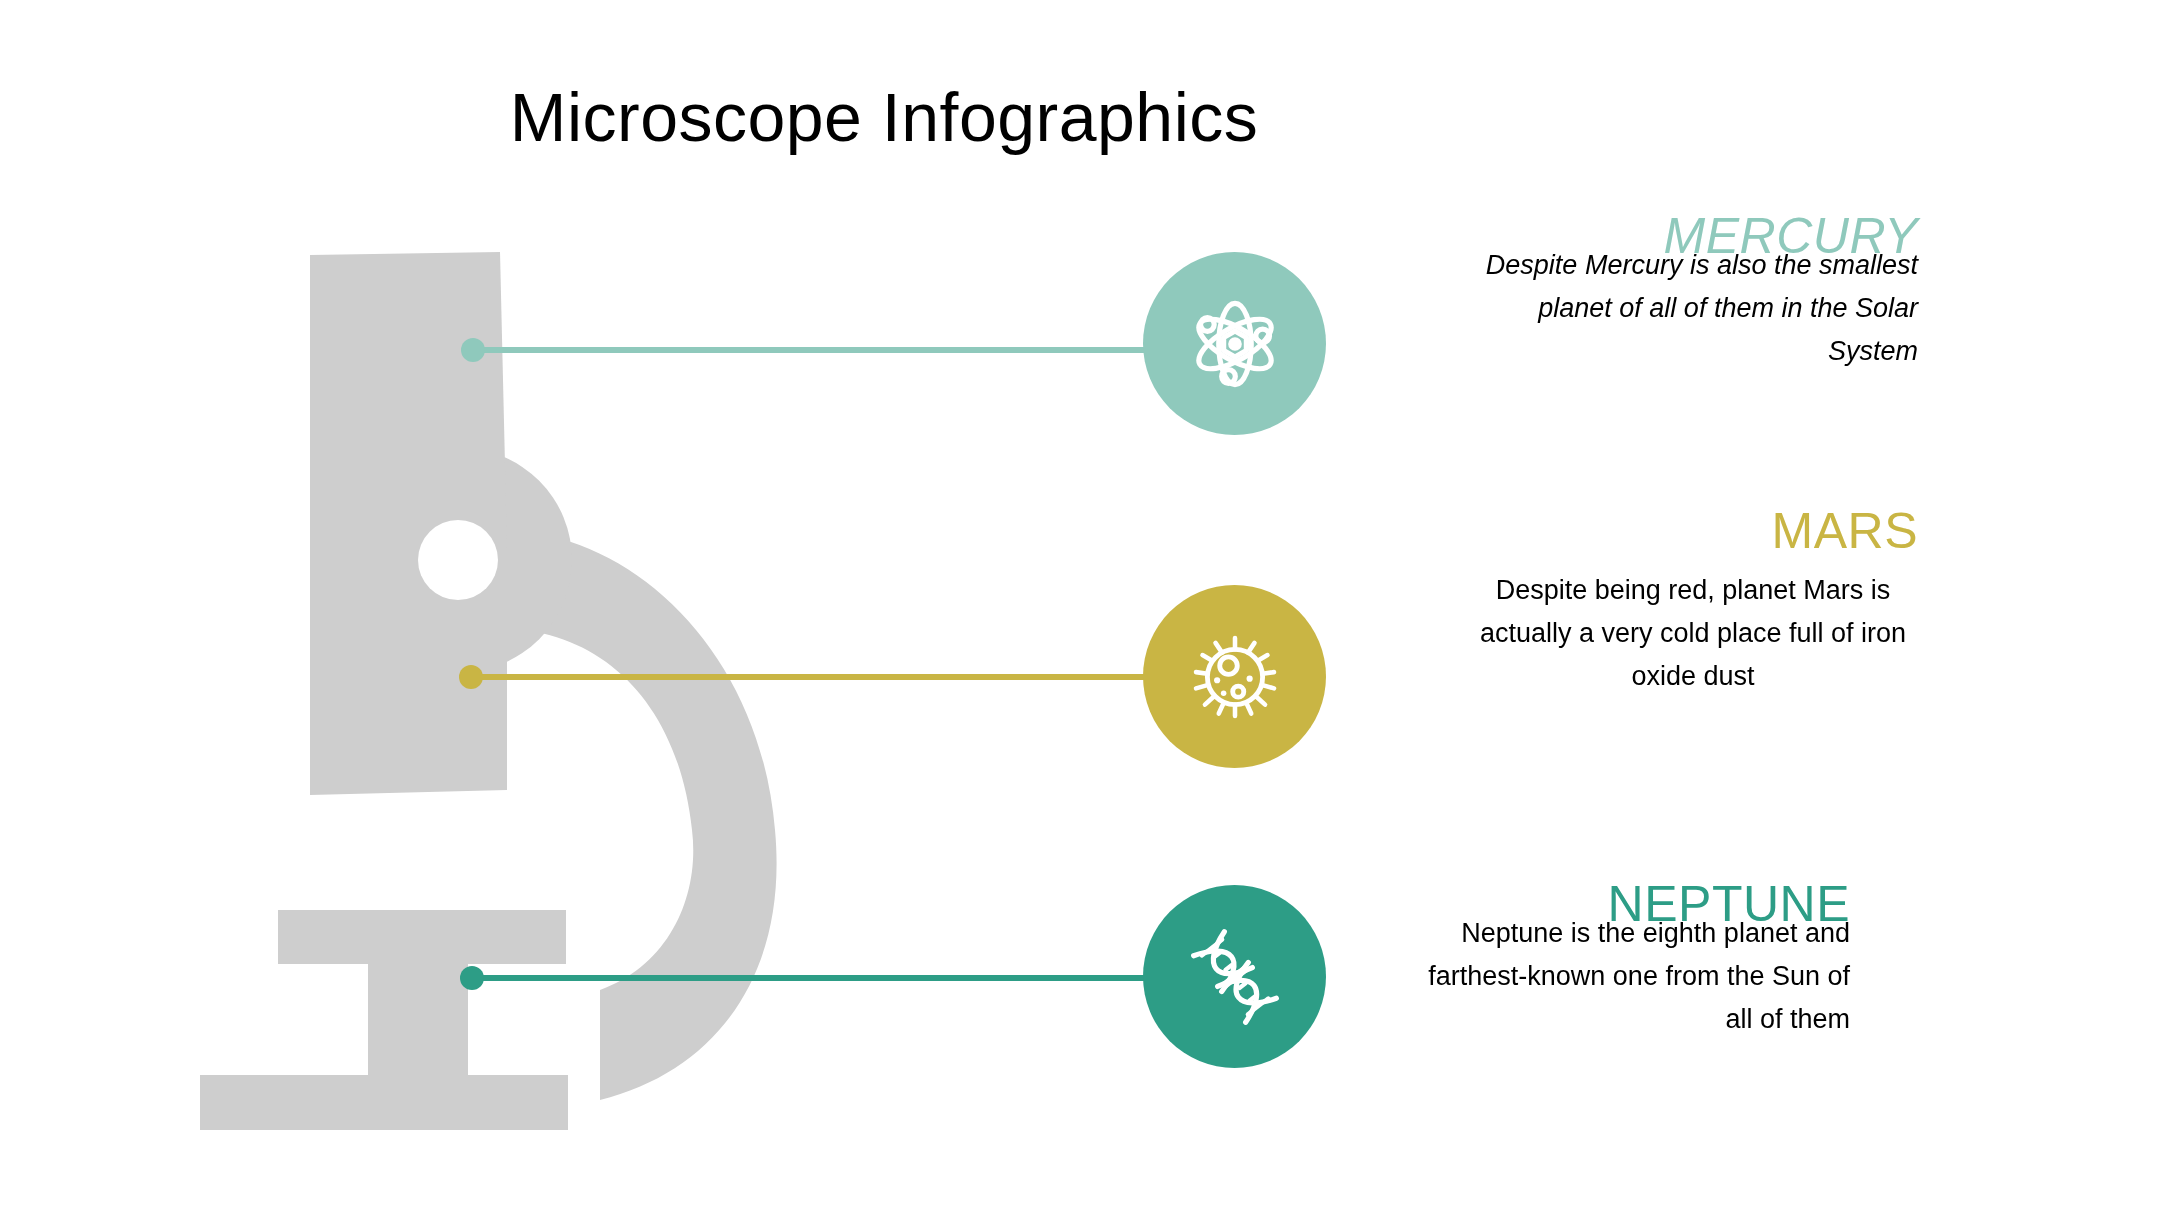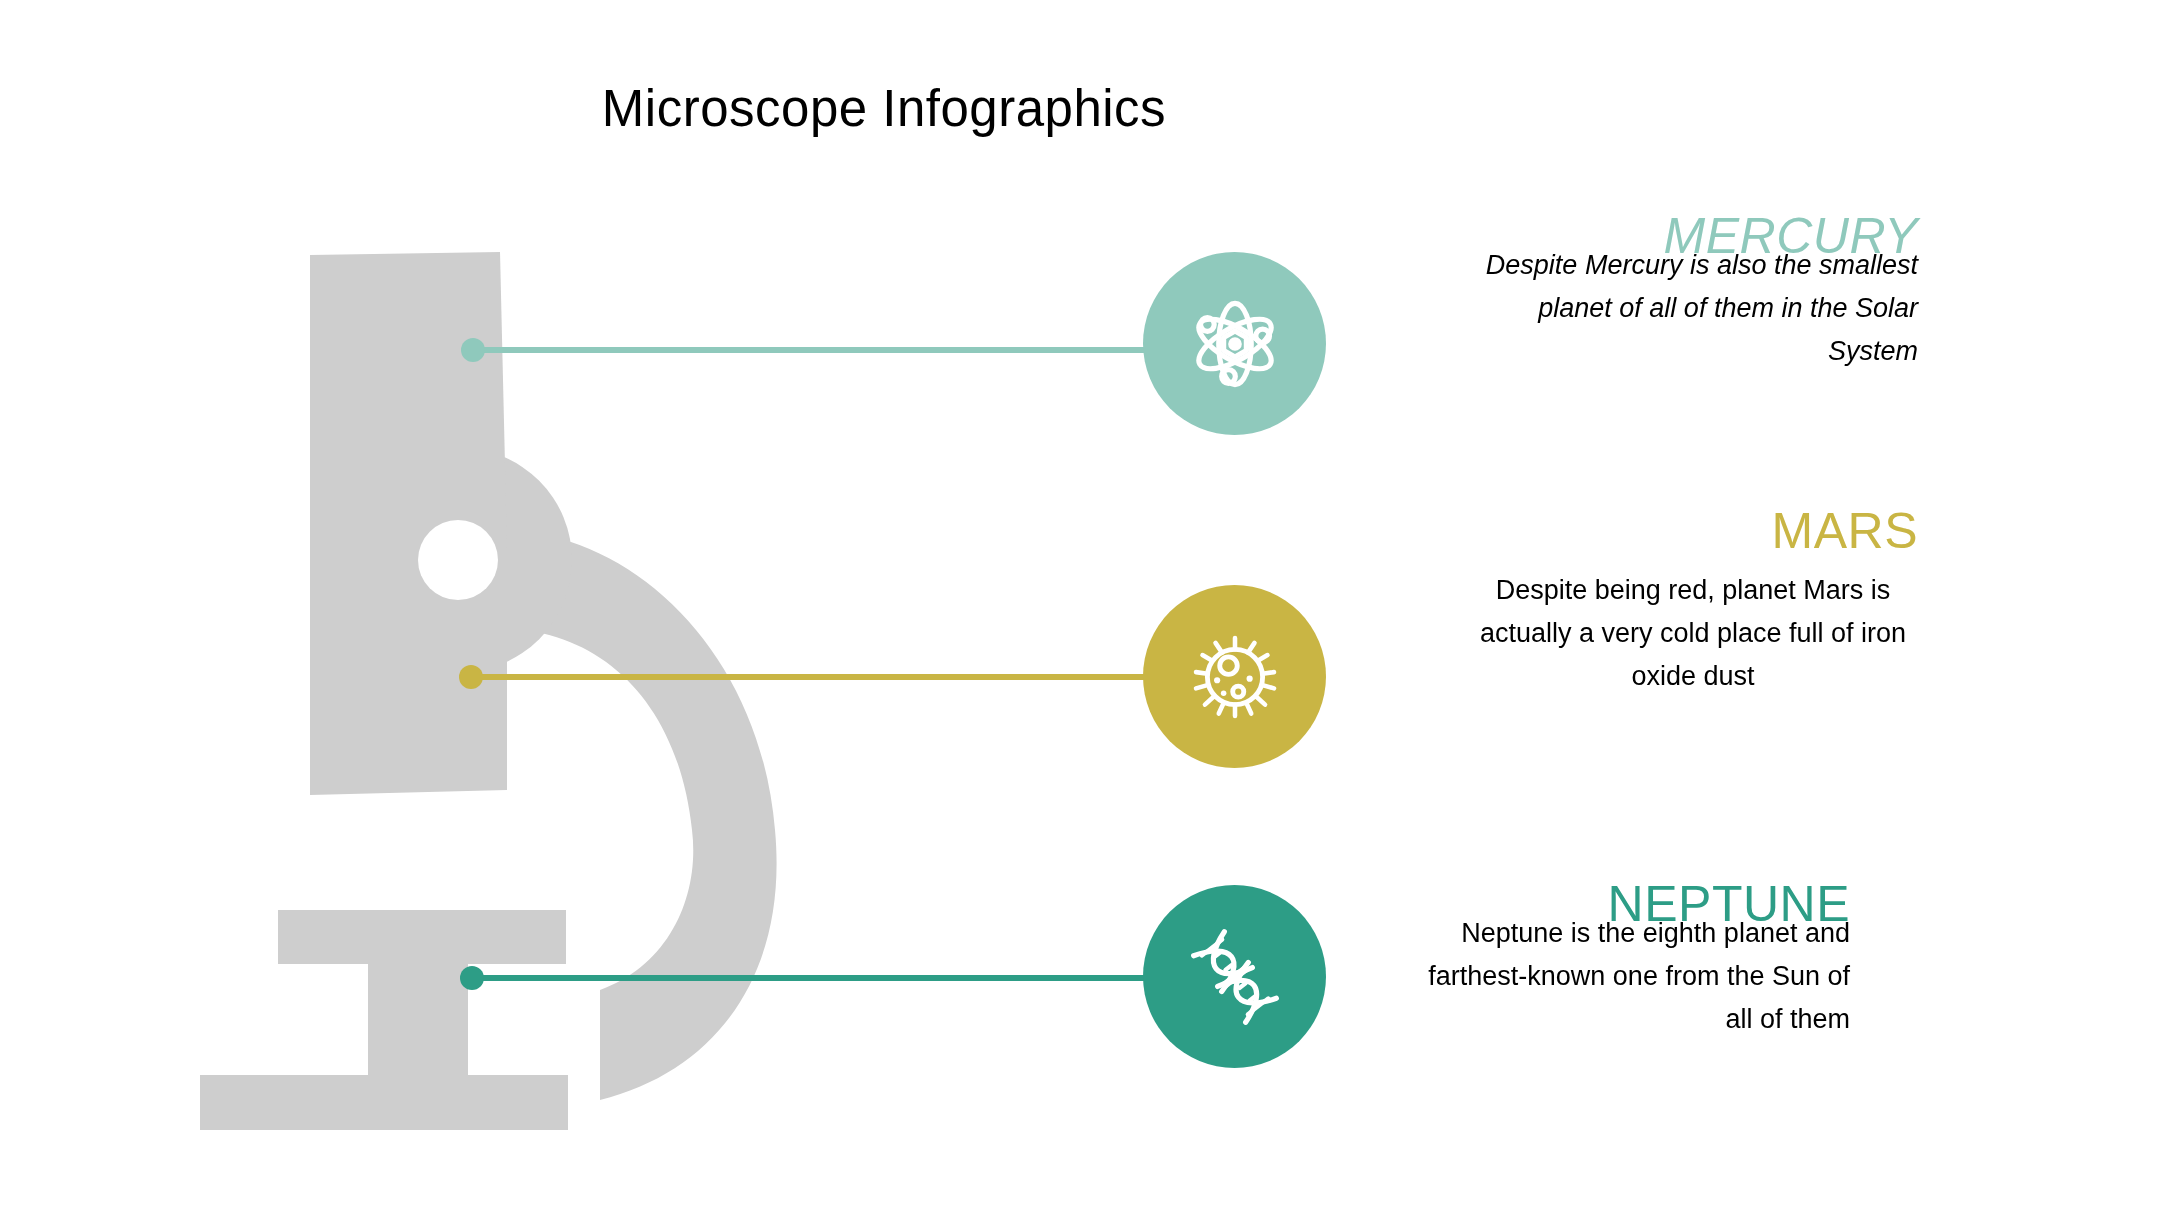--- a/index.html
+++ b/index.html
@@ -22,21 +22,21 @@
     height: 1215px;
   }
 
   
   .title {
     position: absolute;
     left: 0;
     top: 82px;
     width: 1768px;
     text-align: center;
-    font-size: 51px;
+    font-size: 68px;
     font-weight: 400;
     color: #000000;
     letter-spacing: 0.5px;
     line-height: 1.05;
     white-space: nowrap;
   }
 
   
   .microscope {
     position: absolute;

